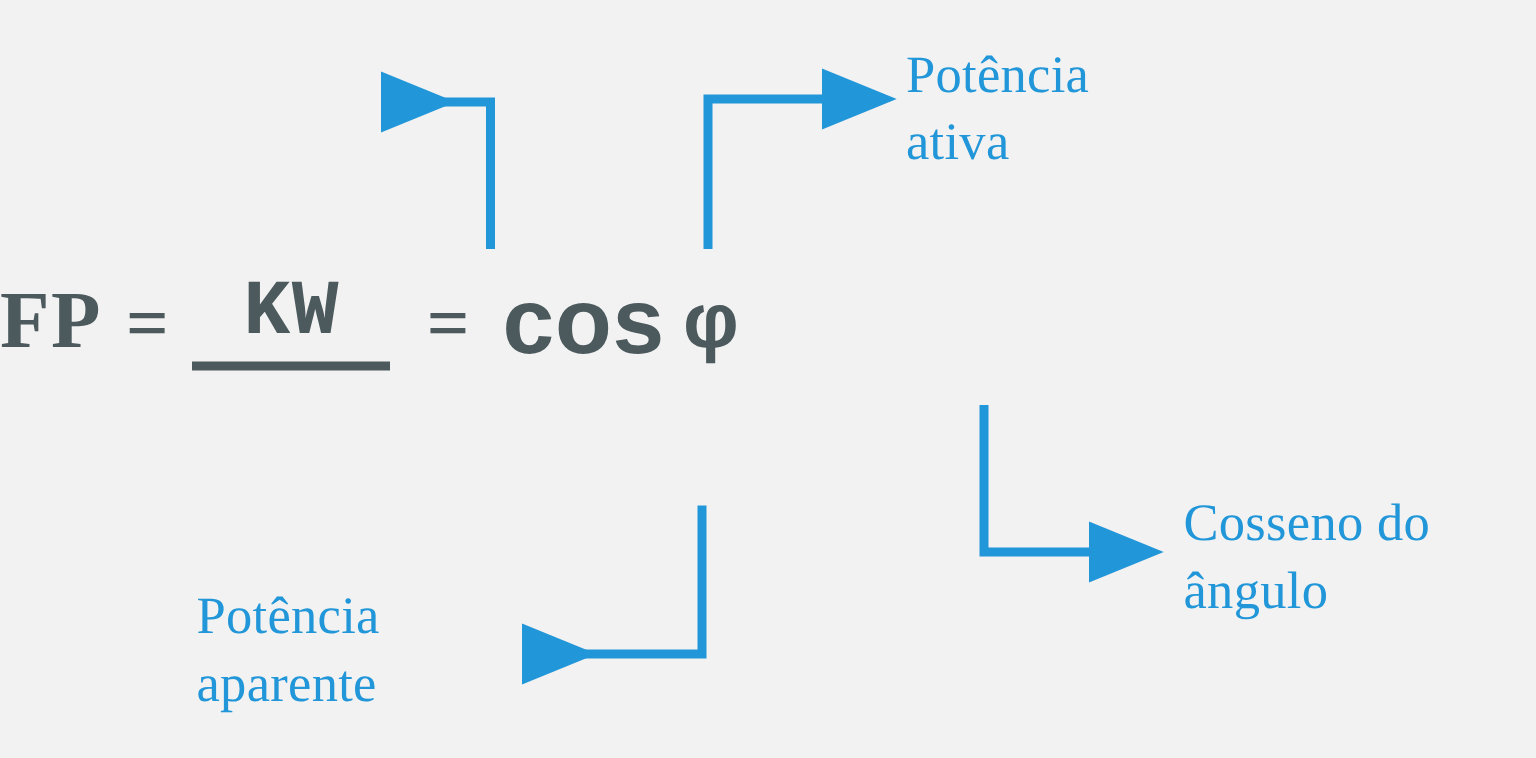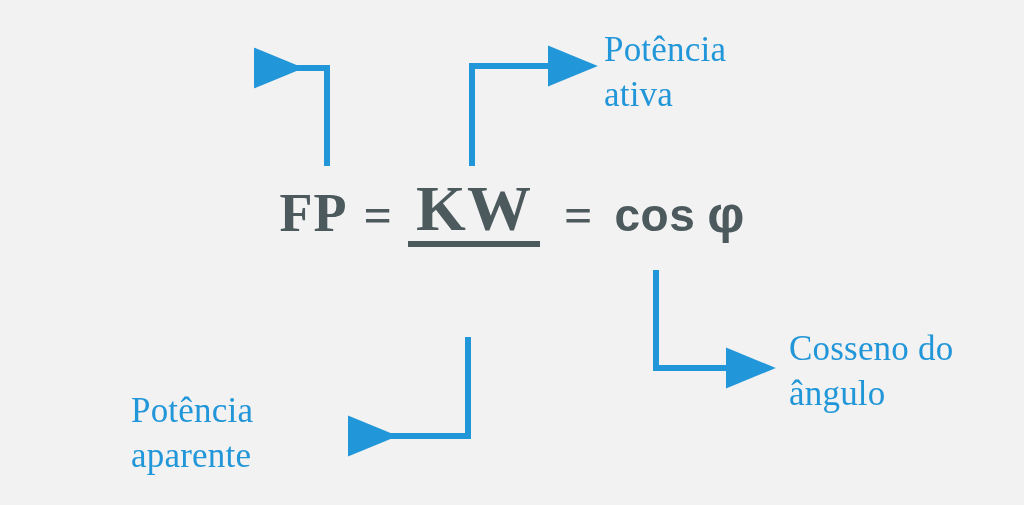--- a/index.html
+++ b/index.html
@@ -42,21 +42,21 @@
   }
 
   
   #formula {
     position: absolute;
     left: 0;
     top: 178px;
     width: 1024px;
     height: 130px;
     display: flex;
-    justify-content: center;
+    justify-content: flex-start;
     align-items: flex-start;
     pointer-events: none;
   }
   .f-row {
     display: flex;
     align-items: flex-start;
     color: #4c595d;
     font-family: "Liberation Serif", serif;
     font-weight: bold;
   }
@@ -72,33 +72,34 @@
     padding-top: 7px;
     margin: 0 16px;
   }
   .f-eq.second { margin: 0 22px 0 24px; }
   .f-frac {
     display: flex;
     flex-direction: column;
     align-items: center;
   }
   .f-num, .f-den {
-    font-size: 64px;
+    font-size: 52px;
     line-height: 62px;
     letter-spacing: 1px;
     padding: 0 8px;
+    font-family: Liberation Mono, monospace;
   }
   .f-bar {
     width: 132px;
     height: 6px;
     background: #4c595d;
     margin: 1px 0 3px 0;
   }
   .f-cos {
-    font-size: 46px;
+    font-size: 62px;
     line-height: 60px;
     padding-top: 7px;
     font-family: "Liberation Sans", sans-serif;
     font-weight: bold;
     letter-spacing: 0.5px;
   }
   .f-phi {
     font-size: 52px;
     line-height: 60px;
     padding-top: 6px;

